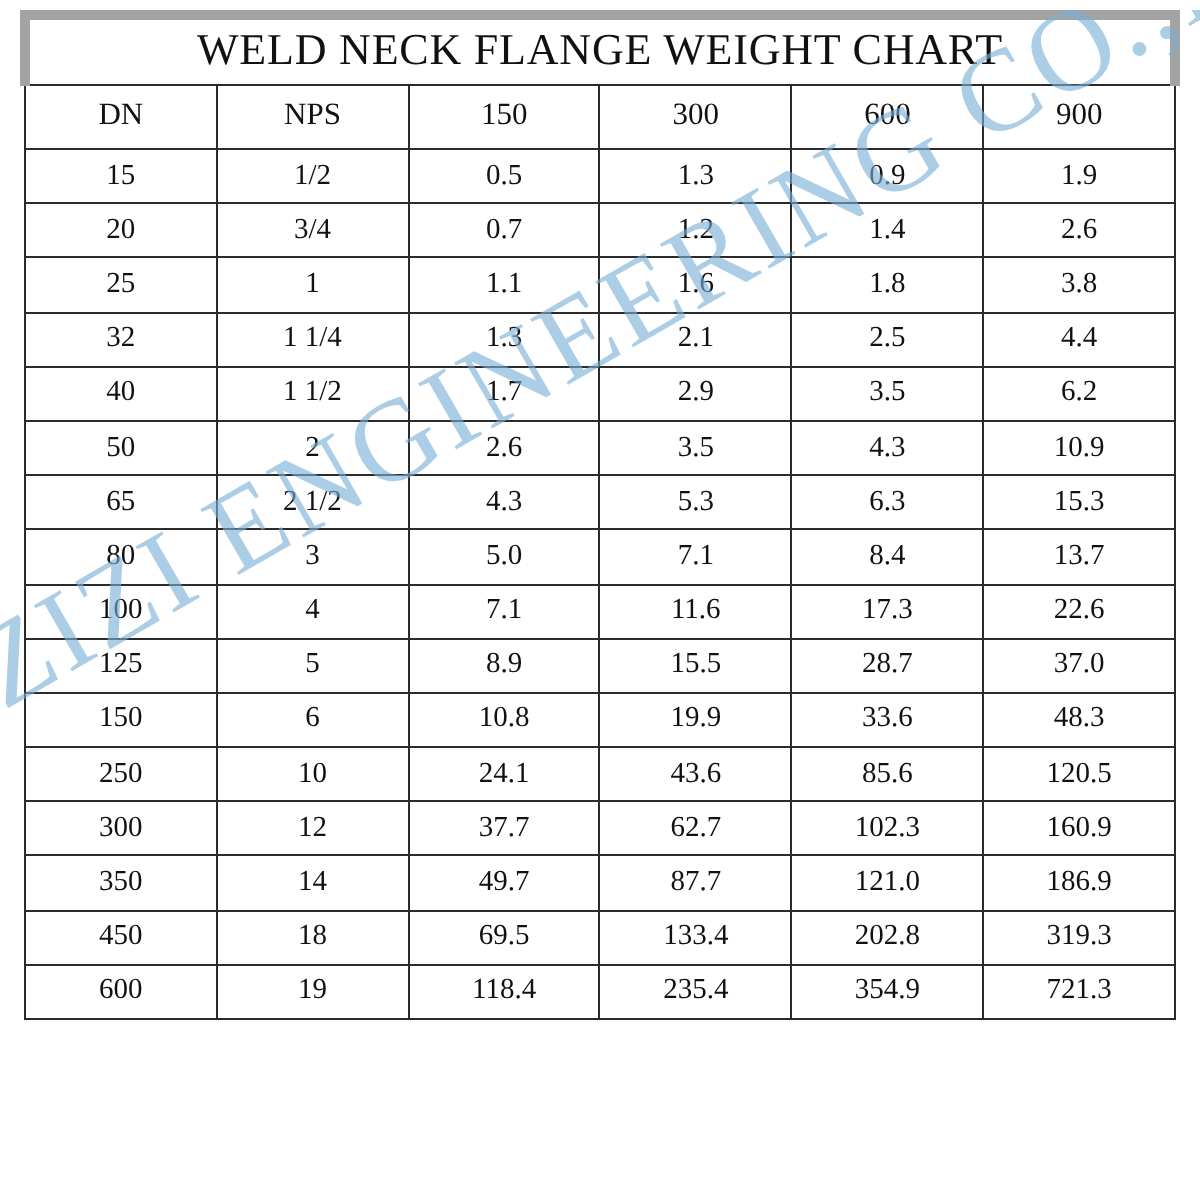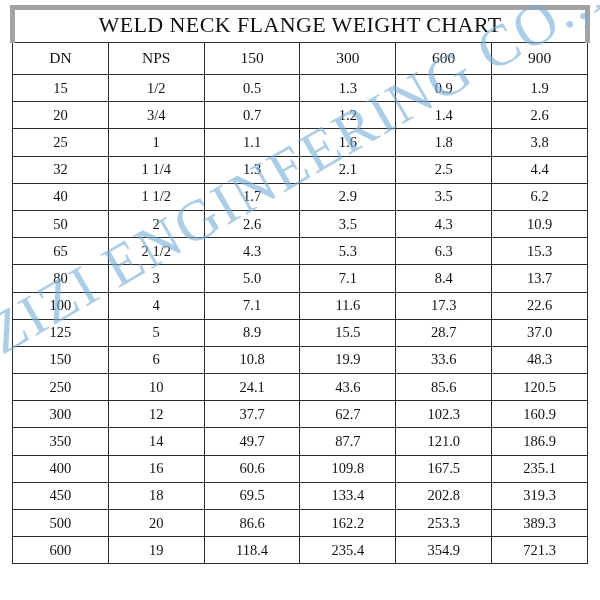--- a/index.html
+++ b/index.html
@@ -206,44 +206,28 @@
       </tr>
       <tr class="data-row">
         <td>350</td>
         <td>14</td>
         <td>49.7</td>
         <td>87.7</td>
         <td>121.0</td>
         <td>186.9</td>
       </tr>
       <tr class="data-row">
-        <td>400</td>
-        <td>16</td>
-        <td>60.6</td>
-        <td>109.8</td>
-        <td>167.5</td>
-        <td>235.1</td>
-      </tr>
-      <tr class="data-row">
         <td>450</td>
         <td>18</td>
         <td>69.5</td>
         <td>133.4</td>
         <td>202.8</td>
         <td>319.3</td>
       </tr>
       <tr class="data-row">
-        <td>500</td>
-        <td>20</td>
-        <td>86.6</td>
-        <td>162.2</td>
-        <td>253.3</td>
-        <td>389.3</td>
-      </tr>
-      <tr class="data-row">
         <td>600</td>
         <td>19</td>
         <td>118.4</td>
         <td>235.4</td>
         <td>354.9</td>
         <td>721.3</td>
       </tr>
     </tbody>
   </table>
 

